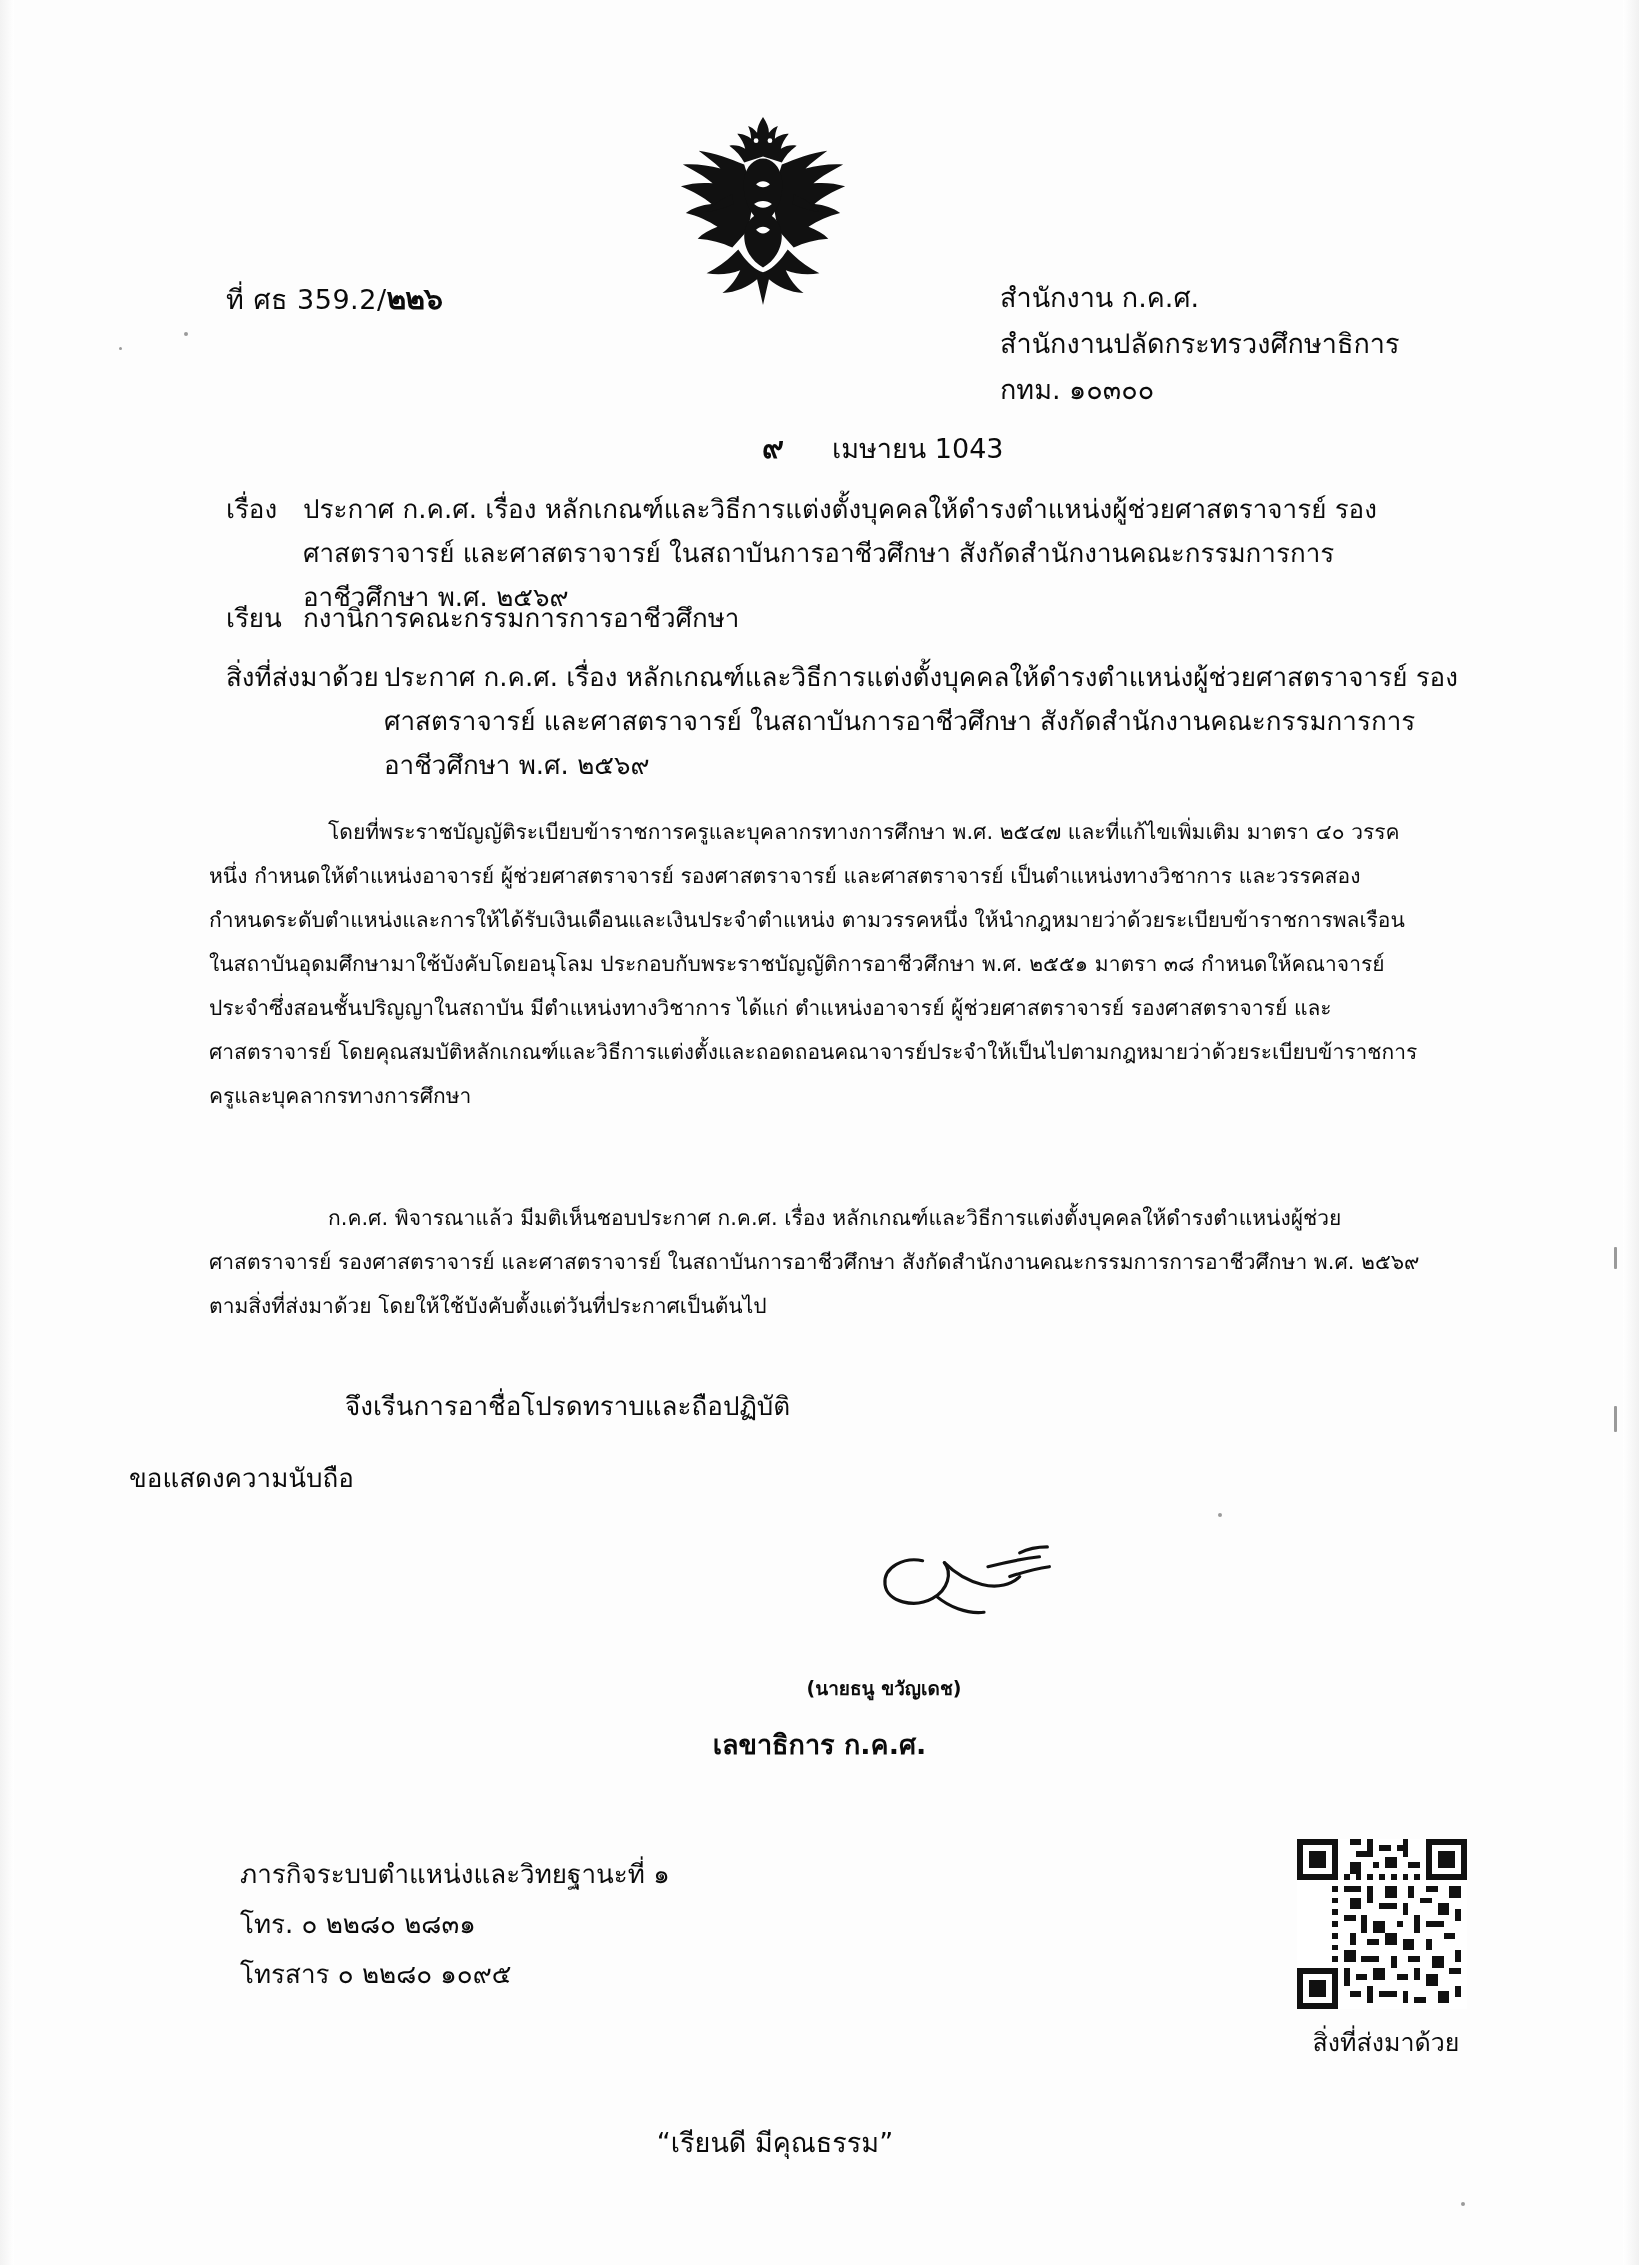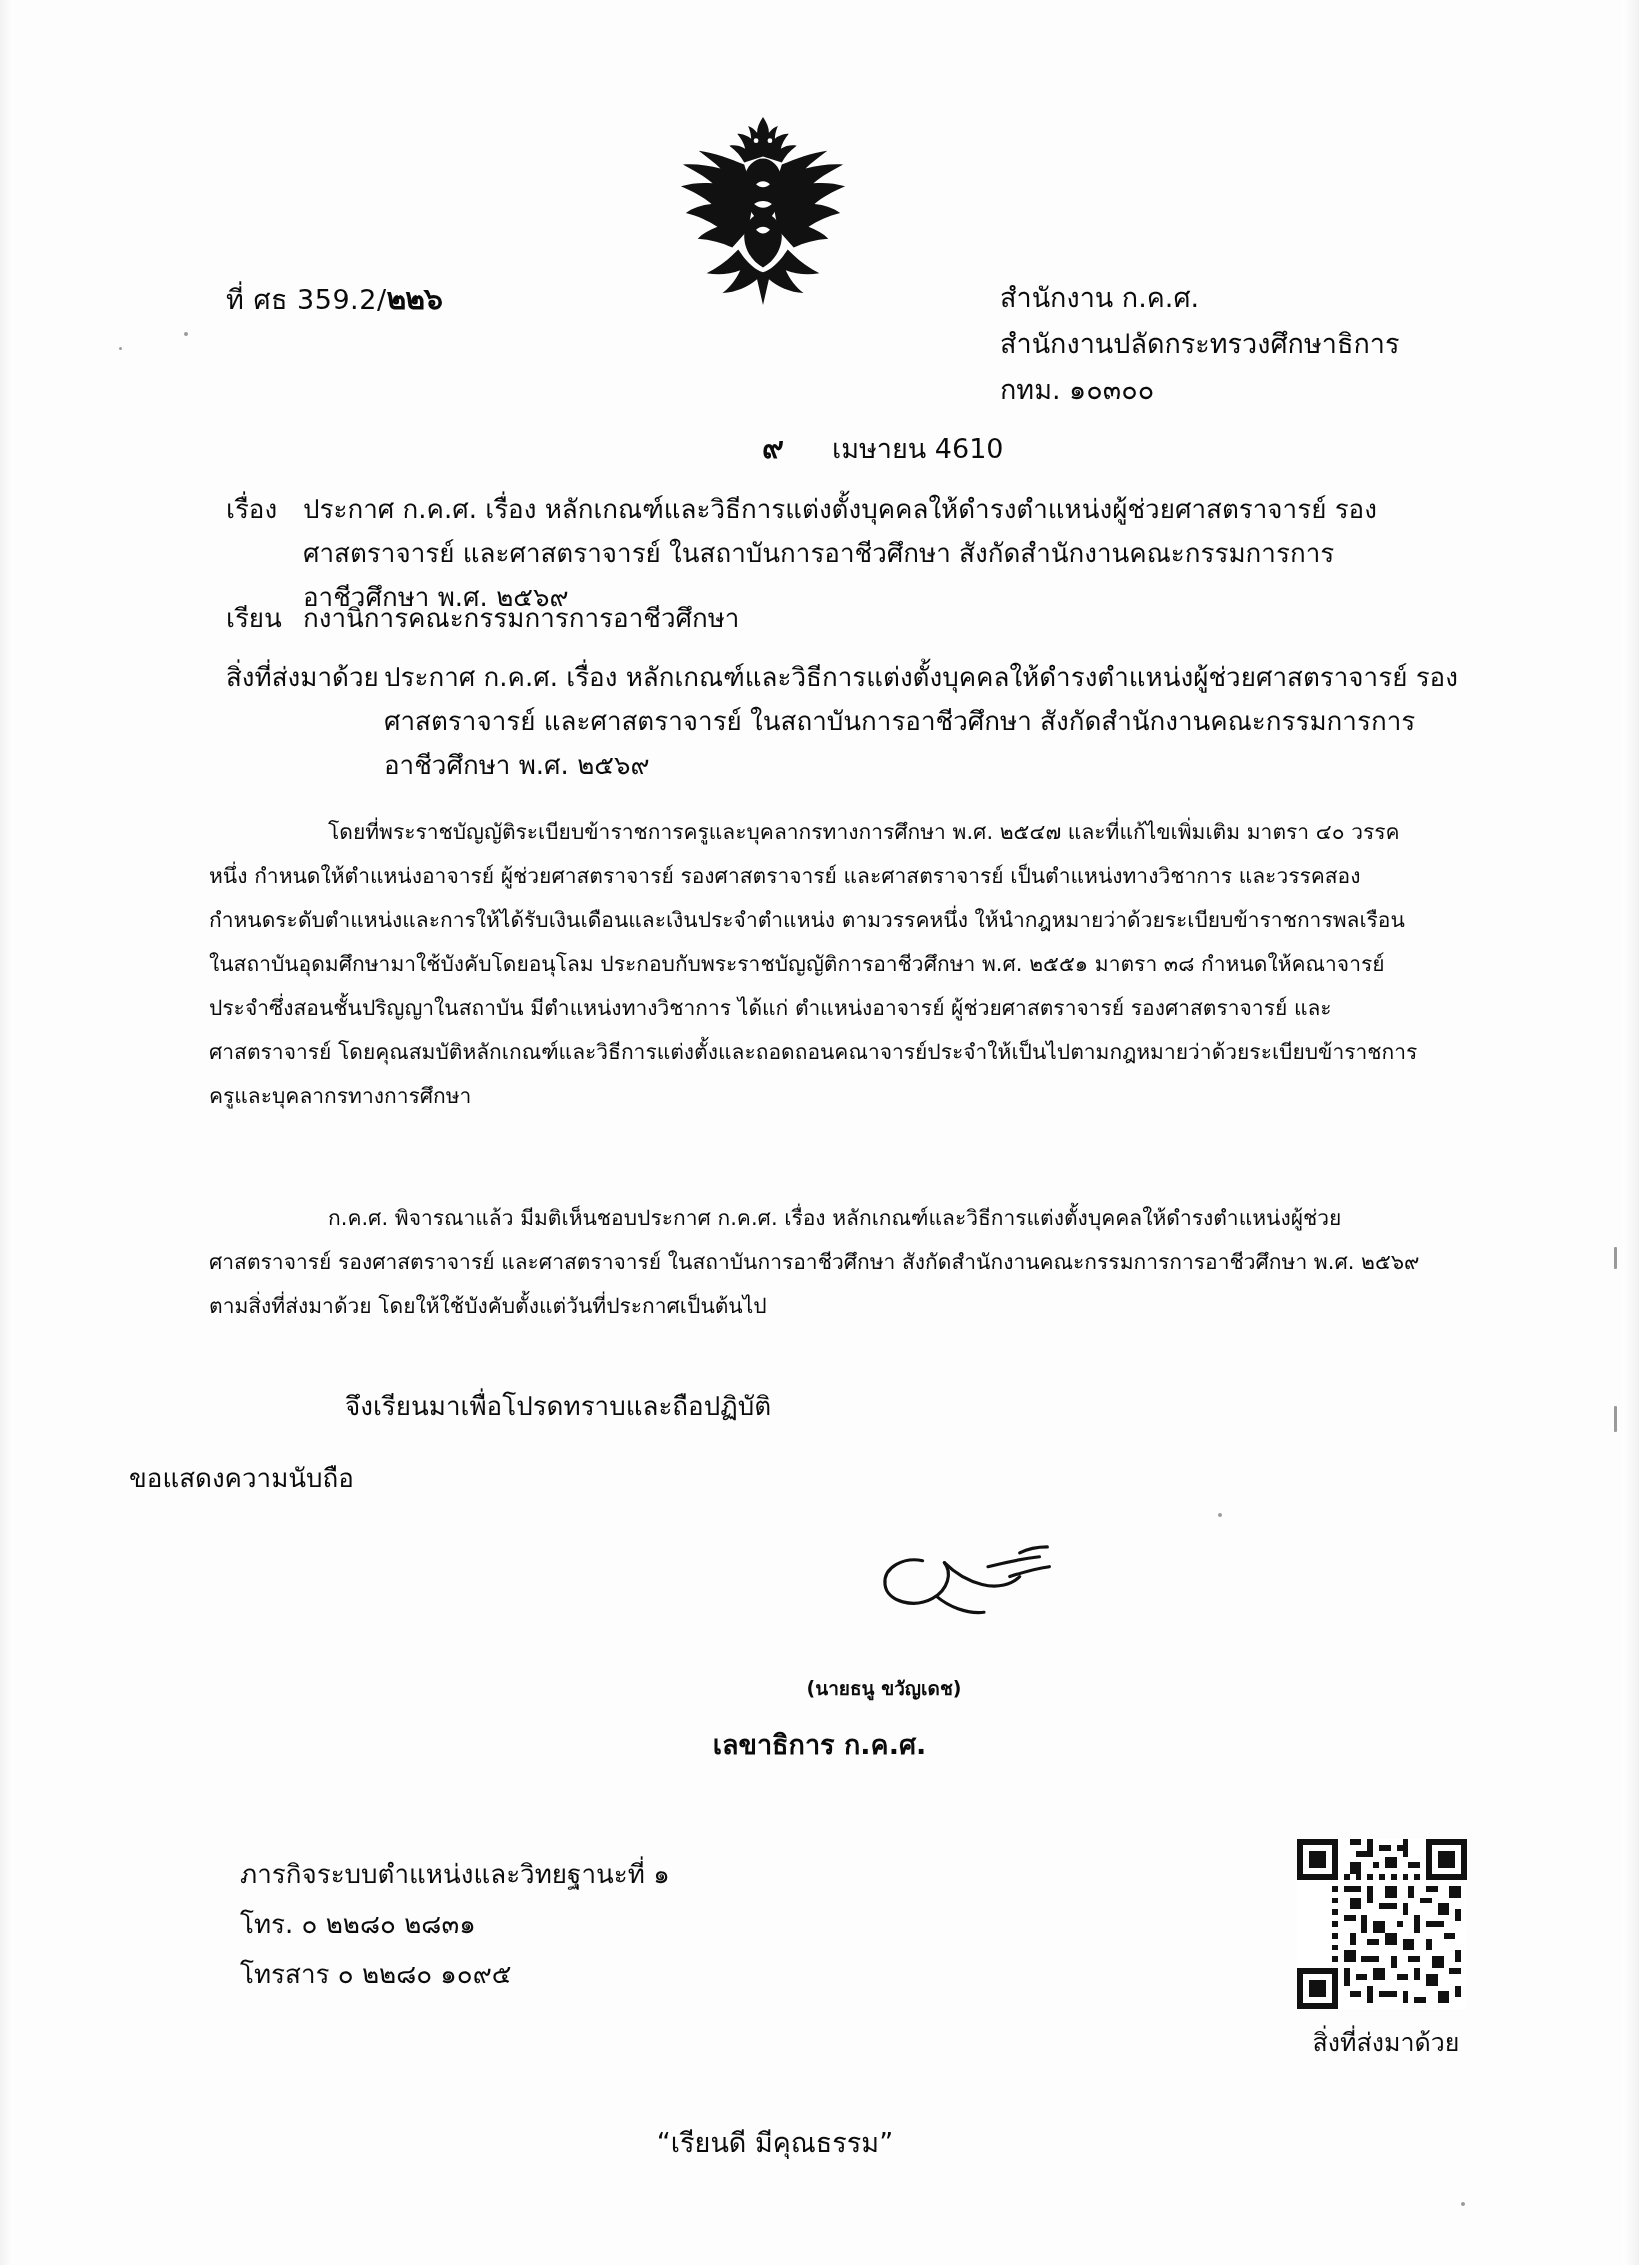--- a/index.html
+++ b/index.html
@@ -287,21 +287,21 @@
     <span>ที่ ศธ 359.2/</span><span class="num-ink">๒๒๖</span>
   </div>
 
   <div class="office-block">
     <div>สำนักงาน ก.ค.ศ.</div>
     <div>สำนักงานปลัดกระทรวงศึกษาธิการ</div>
     <div>กทม. ๑๐๓๐๐</div>
   </div>
 
   <div class="date-line">
-    <span class="day-ink">๙</span><span>เมษายน 4610</span>
+    <span class="day-ink">๙</span><span>เมษายน 1043</span>
   </div>
 
   <div class="row subject">
     <span class="label">เรื่อง</span><span class="value">ประกาศ ก.ค.ศ. เรื่อง หลักเกณฑ์และวิธีการแต่งตั้งบุคคลให้ดำรงตำแหน่งผู้ช่วยศาสตราจารย์ รองศาสตราจารย์ และศาสตราจารย์ ในสถาบันการอาชีวศึกษา สังกัดสำนักงานคณะกรรมการการอาชีวศึกษา พ.ศ. ๒๕๖๙</span>
   </div>
 
   <div class="row attn">
     <span class="label">เรียน</span><span class="value">กงานิการคณะกรรมการการอาชีวศึกษา</span>
   </div>
 
@@ -311,21 +311,21 @@
 
   <div class="para para-1">
     <span class="indent"></span><span>โดยที่พระราชบัญญัติระเบียบข้าราชการครูและบุคลากรทางการศึกษา พ.ศ. ๒๕๔๗ และที่แก้ไขเพิ่มเติม มาตรา ๔๐ วรรคหนึ่ง กำหนดให้ตำแหน่งอาจารย์ ผู้ช่วยศาสตราจารย์ รองศาสตราจารย์ และศาสตราจารย์ เป็นตำแหน่งทางวิชาการ และวรรคสอง กำหนดระดับตำแหน่งและการให้ได้รับเงินเดือนและเงินประจำตำแหน่ง ตามวรรคหนึ่ง ให้นำกฎหมายว่าด้วยระเบียบข้าราชการพลเรือนในสถาบันอุดมศึกษามาใช้บังคับโดยอนุโลม ประกอบกับพระราชบัญญัติการอาชีวศึกษา พ.ศ. ๒๕๕๑ มาตรา ๓๘ กำหนดให้คณาจารย์ประจำซึ่งสอนชั้นปริญญาในสถาบัน มีตำแหน่งทางวิชาการ ได้แก่ ตำแหน่งอาจารย์ ผู้ช่วยศาสตราจารย์ รองศาสตราจารย์ และศาสตราจารย์ โดยคุณสมบัติหลักเกณฑ์และวิธีการแต่งตั้งและถอดถอนคณาจารย์ประจำให้เป็นไปตามกฎหมายว่าด้วยระเบียบข้าราชการครูและบุคลากรทางการศึกษา</span>
   </div>
 
   <div class="para para-2">
     <span class="indent"></span><span>ก.ค.ศ. พิจารณาแล้ว มีมติเห็นชอบประกาศ ก.ค.ศ. เรื่อง หลักเกณฑ์และวิธีการแต่งตั้งบุคคลให้ดำรงตำแหน่งผู้ช่วยศาสตราจารย์ รองศาสตราจารย์ และศาสตราจารย์ ในสถาบันการอาชีวศึกษา สังกัดสำนักงานคณะกรรมการการอาชีวศึกษา พ.ศ. ๒๕๖๙ ตามสิ่งที่ส่งมาด้วย โดยให้ใช้บังคับตั้งแต่วันที่ประกาศเป็นต้นไป</span>
   </div>
 
   <div class="closing">
-    <span class="indent"></span><span>จึงเรียนมาเพื่อโปรดทราบและถือปฏิบัติ</span>
+    <span class="indent"></span><span>จึงเรีนการอาชื่อโปรดทราบและถือปฏิบัติ</span>
   </div>
 
   <div class="regards">
     <span>ขอแสดงความนับถือ</span>
   </div>
 
   <div class="signature">
     <svg viewBox="0 0 230 100" xmlns="http://www.w3.org/2000/svg" aria-hidden="true">
       <g fill="none" stroke="#111111" stroke-width="3.2" stroke-linecap="round" stroke-linejoin="round">
         <path d="M52 24 C34 20 12 30 14 48 C16 66 44 72 62 62 C78 53 82 36 74 26"></path>

